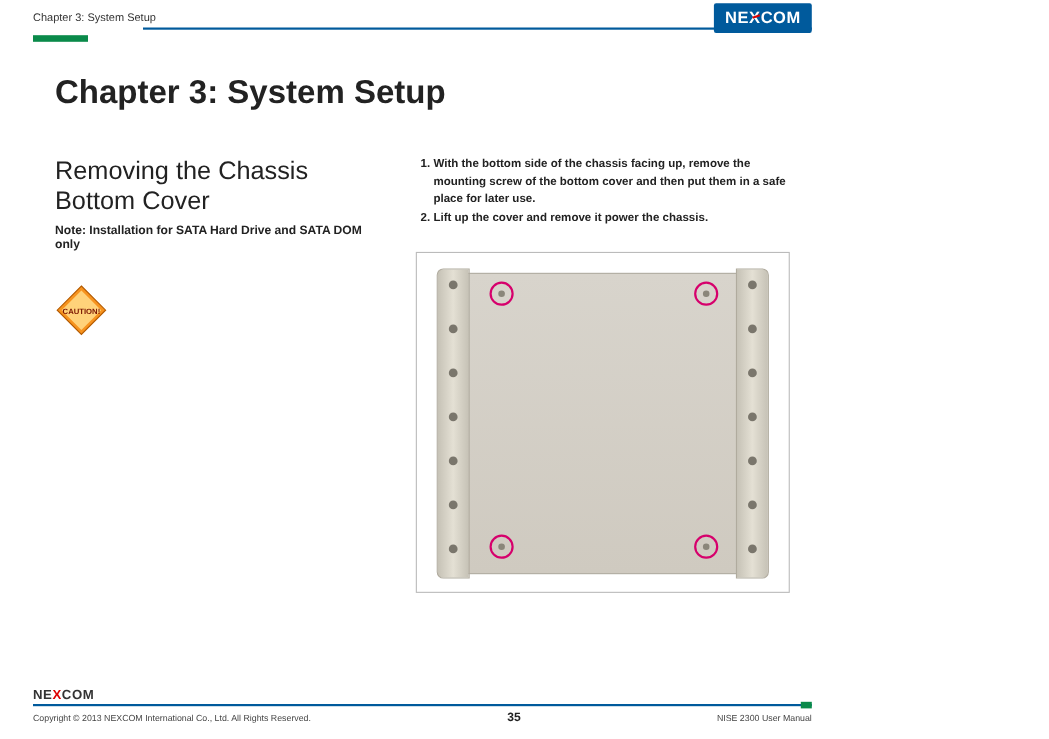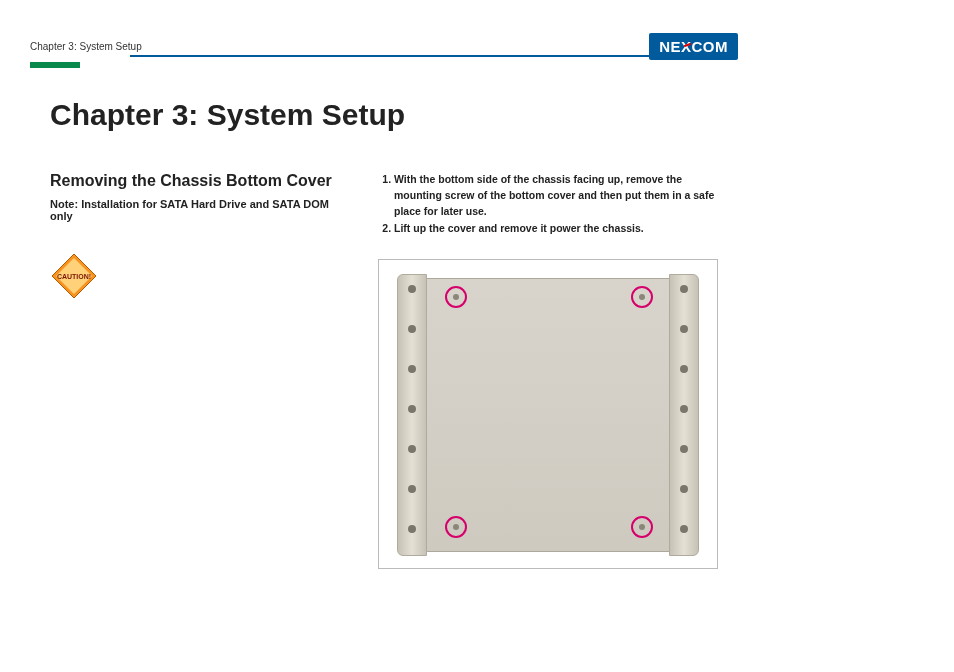--- a/index.html
+++ b/index.html
@@ -1,35 +1,35 @@
 <!DOCTYPE html>
 <html><head>
 <meta charset="utf-8">
 <style>
   * { margin: 0; padding: 0; box-sizing: border-box; }
   html, body { width: 954px; height: 672px; font-family: Arial, Helvetica, sans-serif; background: #fff; color: #222; }
-  .page { width: 768px; height: 672px; position: relative; padding: 34px 30px 0 30px; }
+  .page { width: 768px; height: 672px; position: relative; padding: 4px 30px 0 30px; }
 
   .top-bar { display: flex; justify-content: space-between; align-items: center; height: 24px; }
   .top-left { font-size: 10px; color: #333; }
   .logo-box { background: #005a9c; color: #fff; font-weight: bold; font-size: 15px; padding: 5px 10px; border-radius: 2px; display: flex; align-items: center; letter-spacing: 0.5px; }
   .logo-x { color: #fff; position: relative; display: inline-block; }
   .logo-x::after { content:''; position:absolute; left:3px; top:6px; width:7px; height:2px; background:#d00; transform:rotate(-20deg); }
 
   .accent-bar { height: 6px; width: 50px; background: #0a8a4a; margin-top: 4px; }
 
   .rule { height: 2px; background: #005a9c; margin: 0 0 0 0; }
   .rule.top { margin-top: -3px; margin-left: 50px; }
 
   .title { font-size: 30px; font-weight: bold; color: #222; margin-top: 30px; margin-bottom: 40px; margin-left: 20px; }
 
   .columns { display: flex; gap: 40px; padding: 0 20px; }
   .col { flex: 1; }
 
-  .subhead { font-size: 16px; font-weight: bold; margin-bottom: 8px; }
+  .subhead { font-size: 23px; font-weight: normal; margin-bottom: 8px; }
   .note { font-size: 11px; font-weight: bold; margin-bottom: 30px; }
 
   .caution-row { display: flex; gap: 12px; align-items: flex-start; }
   .caution-icon { width: 48px; height: 48px; flex: 0 0 48px; }
   .caution-text { font-size: 10.5px; line-height: 1.5; text-align: justify; }
 
   .steps { font-size: 10.5px; line-height: 1.5; padding-left: 16px; font-weight: bold; }
   .steps li { margin-bottom: 2px; }
 
   .chassis-wrap { margin-top: 22px; display:flex; justify-content:center; }
@@ -113,14 +113,28 @@
               <div class="screw-ring" style="left: 66px; top: 26px;"></div>
               <div class="screw-ring" style="left: 252px; top: 26px;"></div>
               <div class="screw-ring" style="left: 66px; top: 256px;"></div>
               <div class="screw-ring" style="left: 252px; top: 256px;"></div>
             </div>
         </div>
       </div>
     </div>
   </div>
 
+  <div class="footer">
+    <div class="foot-logo">
+      <span>NE</span><span class="x">X</span><span>COM</span>
+    </div>
+    <div style="position:relative">
+      <div class="foot-rule"></div>
+      <div class="foot-accent"></div>
+    </div>
+    <div class="foot-row">
+      <span>Copyright © 2013 NEXCOM International Co., Ltd. All Rights Reserved.</span>
+      <span class="page-num">35</span>
+      <span>NISE 2300 User Manual</span>
+    </div>
+  </div>
 
 </div>
 
 </body></html>

